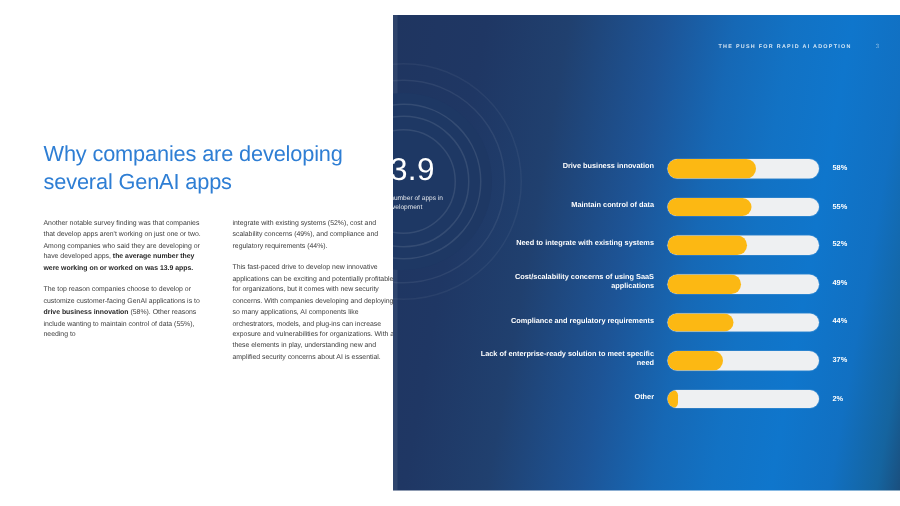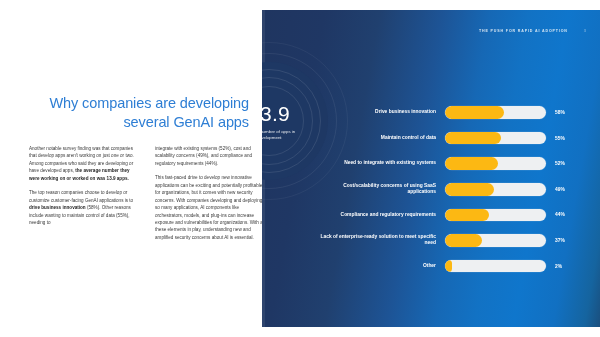--- a/index.html
+++ b/index.html
@@ -10,21 +10,21 @@
     overflow:hidden;
     position:relative;
   }
 
   
   #slide { position:absolute; inset:0; background:#ffffff; }
 
   #title {
     position:absolute; left:29px; top:94px; width:220px;
     font-size:14.5px; line-height:1.32; font-weight:400;
-    color:#2e7ed4; letter-spacing:-0.1px;text-align:right;
+    color:#2e7ed4; letter-spacing:-0.1px;
   }
 
   #columns {
     position:absolute; left:29px; top:145px; width:252px;
     display:flex; gap:14px;
   }
   .col { width:112px; }
   .col p {
     font-size:4.6px; line-height:1.62; color:#3a3a3a;
     margin-bottom:7px; text-align:left;

